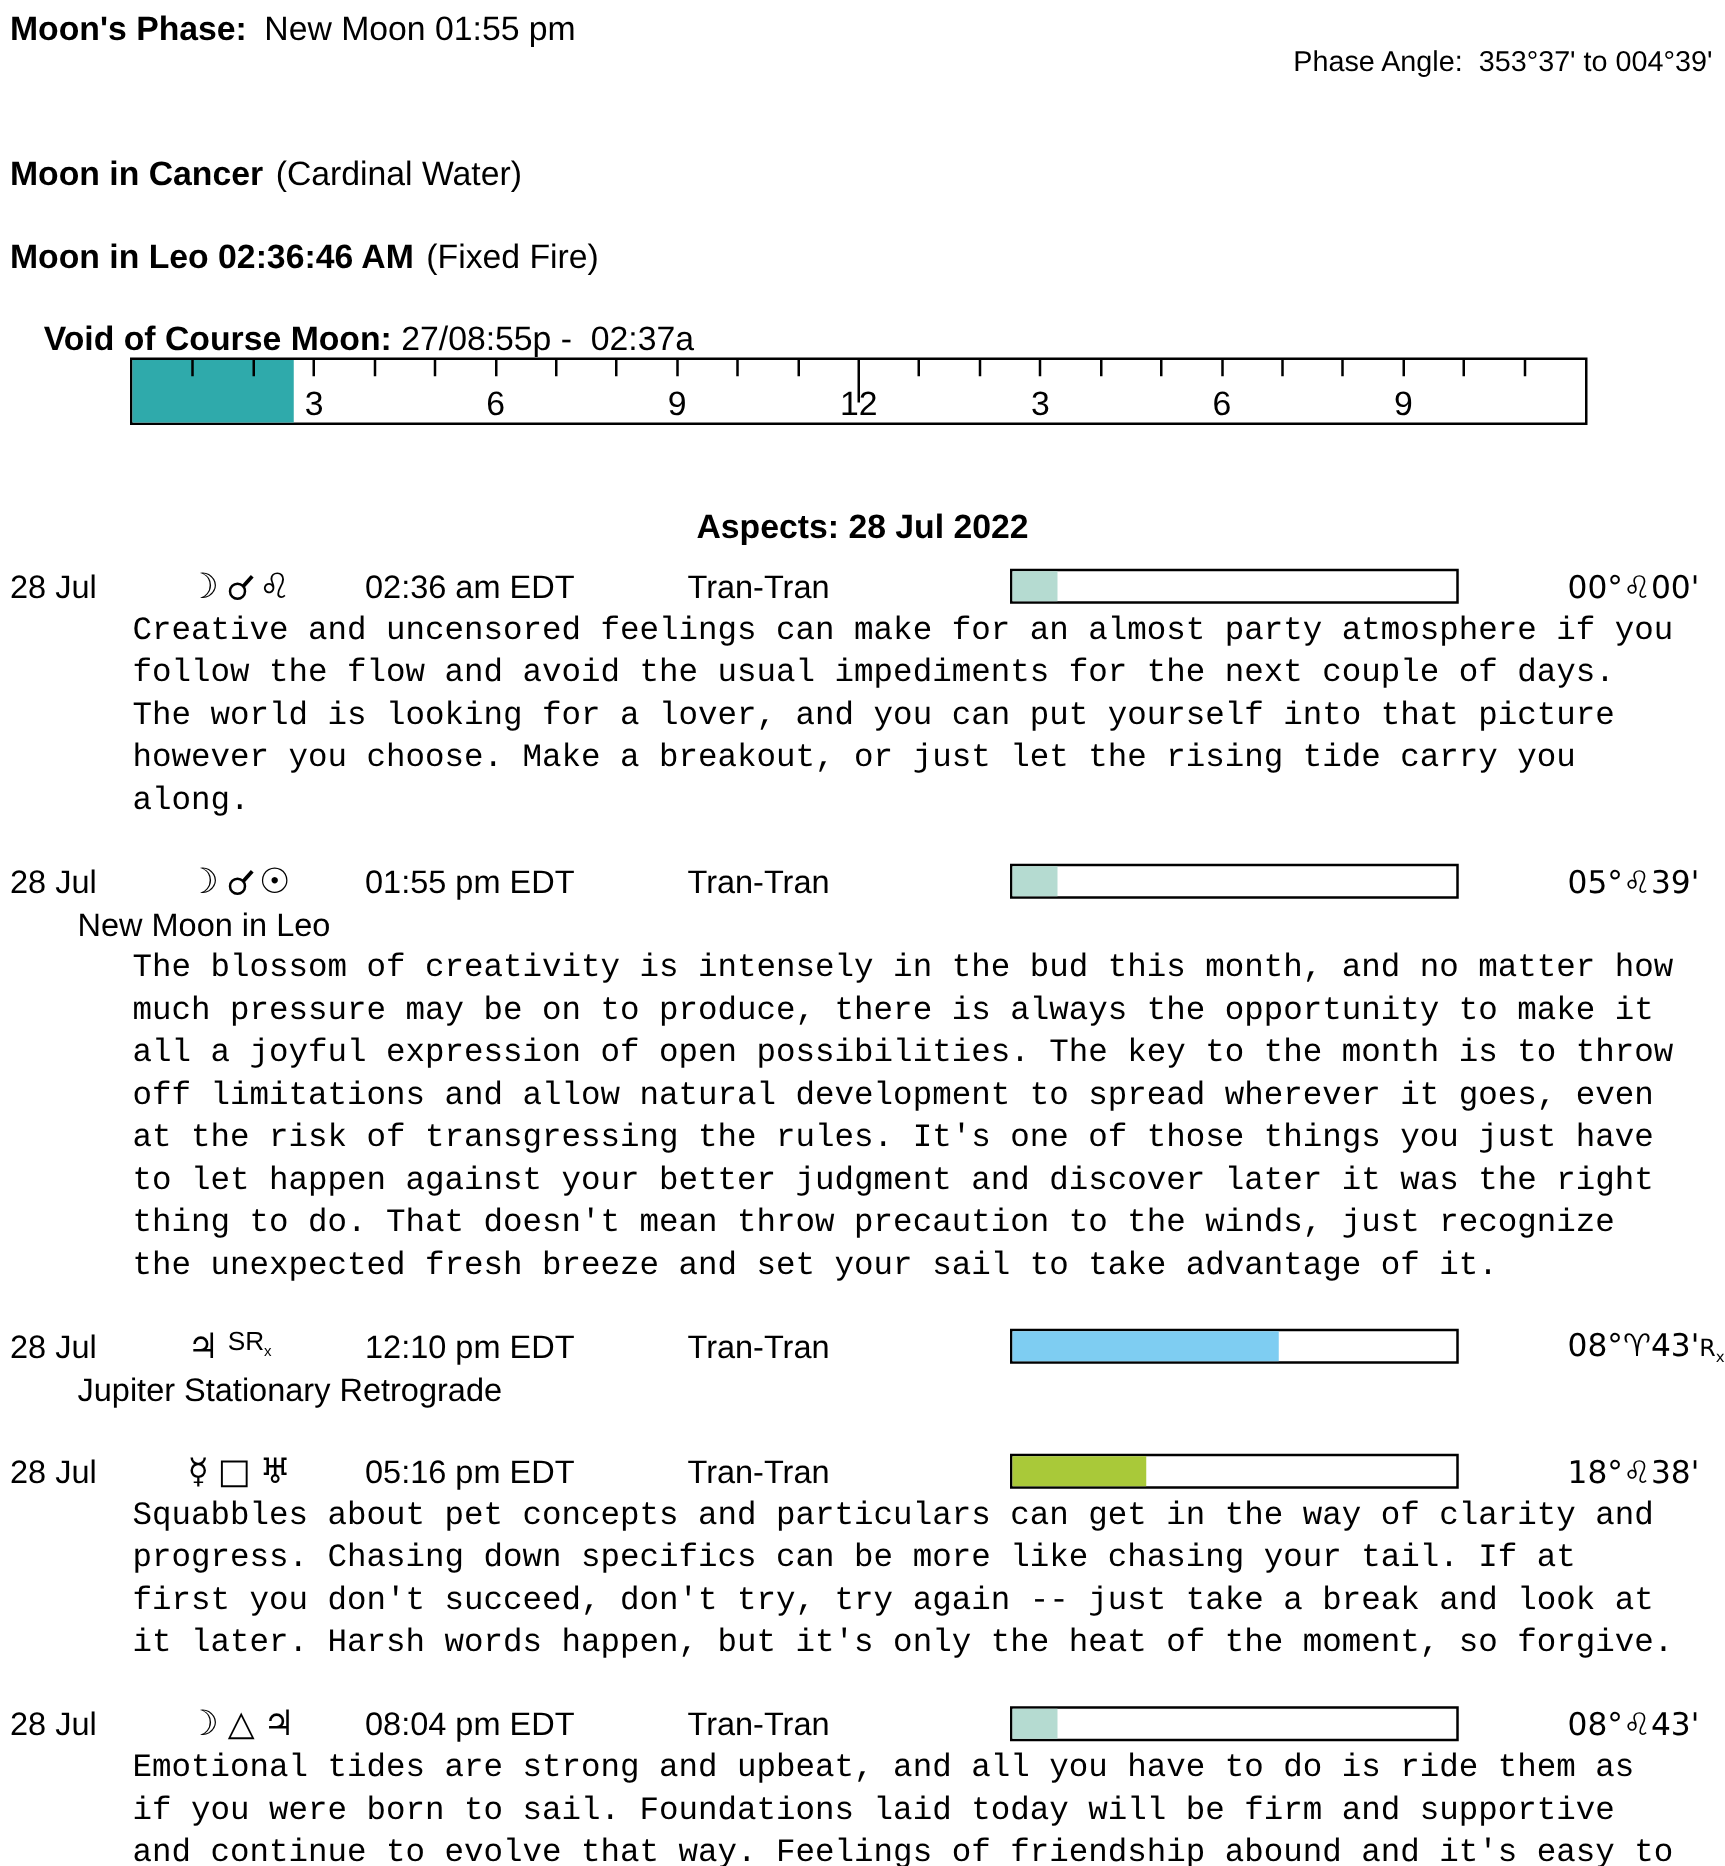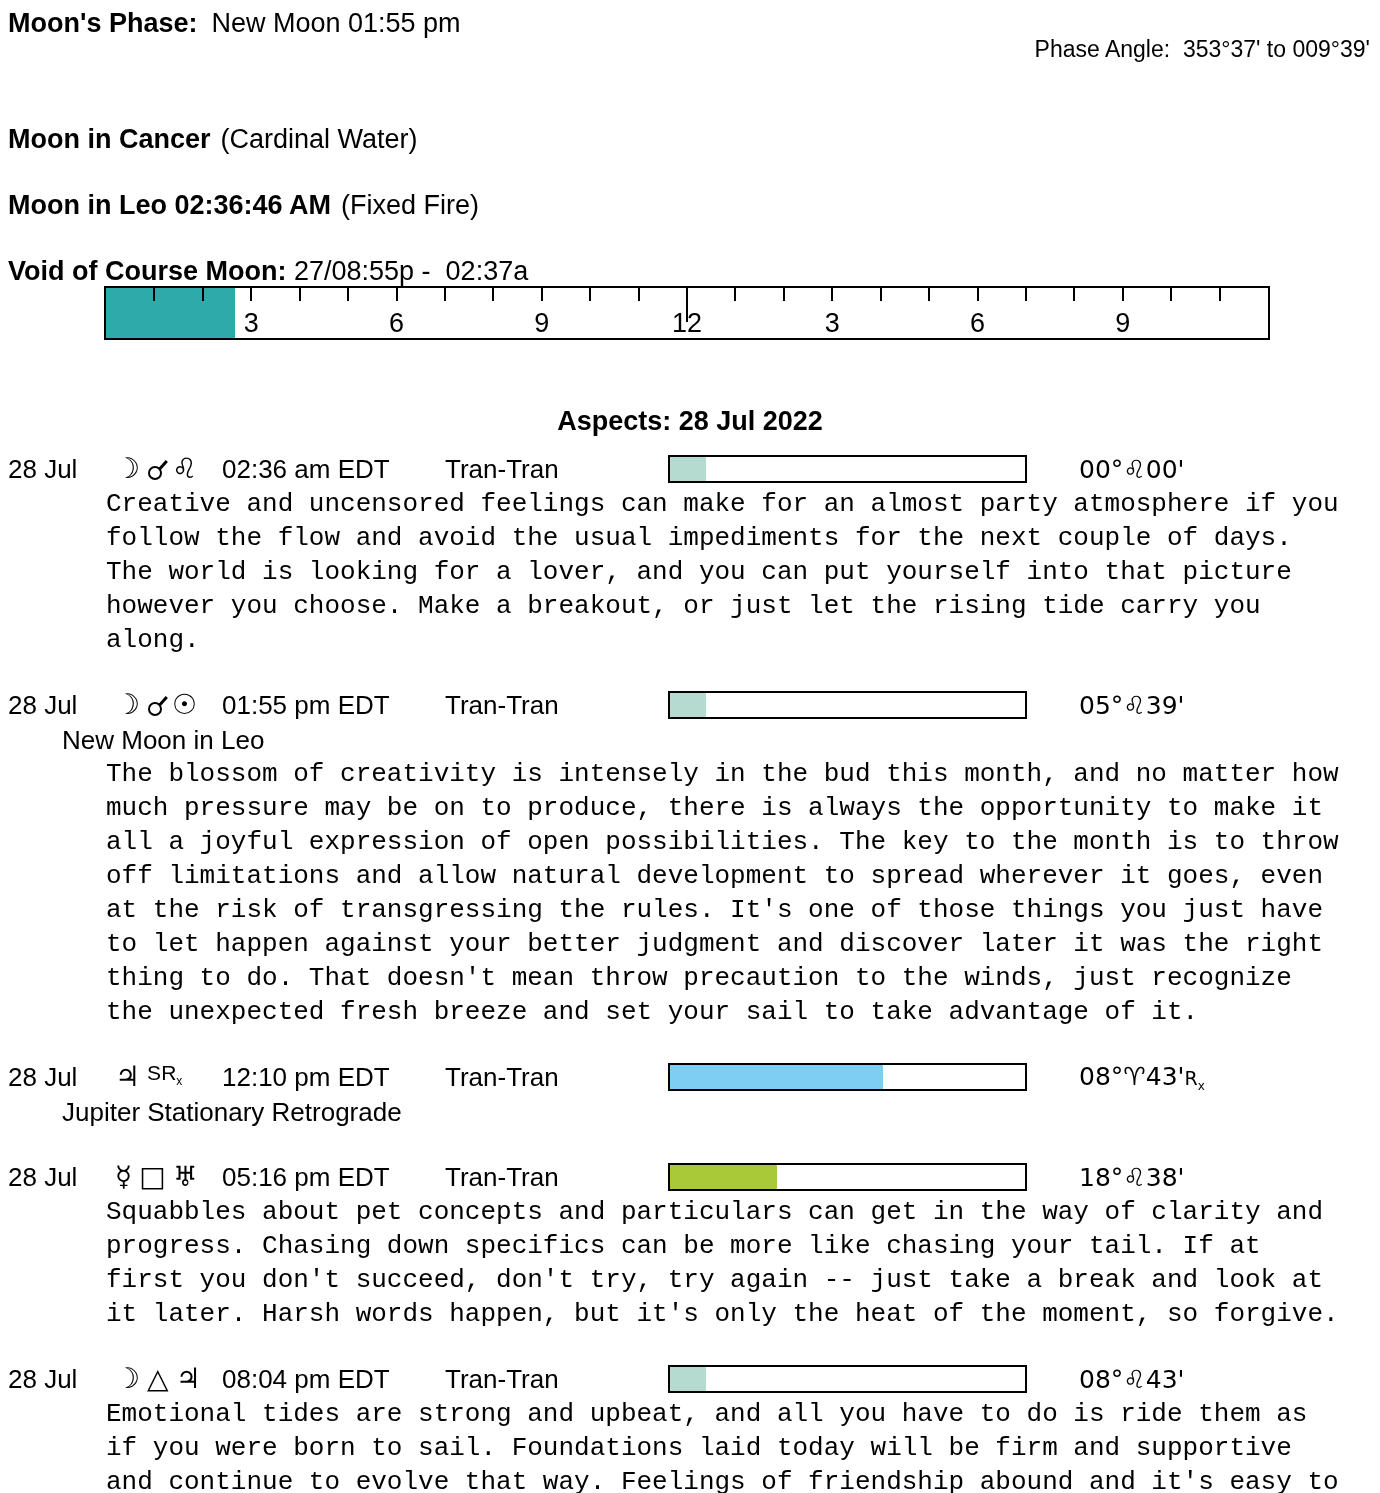--- a/index.html
+++ b/index.html
@@ -7,38 +7,38 @@
               font-family:"Liberation Sans", sans-serif; }
 
   
   .header { padding:8px 8px 0 8px; }
   .hline { font-size:27px; line-height:30px; margin-bottom:36px;gap:40px; }
   .hline b { font-weight:bold; }
   .h1 { display:flex; justify-content:space-between; align-items:flex-start; }
   .h1 .left .val { margin-left:14px; }
   .h2 .val, .h3 .val { margin-left:10px; }
   .phase-angle { font-size:23px; line-height:26px; padding-top:2px; margin-right:2px; white-space:pre; }
-  .h4 { margin-bottom:0; }
+  .h4 { margin-bottom:0;margin-left:27px; }
   .h4 .val { white-space:pre; }
 
   
   .ruler { position:relative; margin-left:104px; width:1166px; height:54px;
            border:2px solid #000; background:#fff; }
   .ruler-fill { position:absolute; left:0; top:0; height:100%; }
   .tick { position:absolute; top:0; width:2px; background:#000; }
   .tick.major { }
   .rlabel { position:absolute; bottom:1px; transform:translateX(-50%);
             font-size:27px; line-height:27px; }
 
   
   .aspects-title { text-align:center; font-weight:bold; font-size:27px; margin-top:66px; }
   .aspects-list { margin-top:14px; }
   .aspect-block { margin-bottom:30px; }
   .aspect-row { display:grid; grid-template-columns:107px 107px 223px 223px 359px auto;
-                align-items:center; padding-left:8px; font-size:26px; min-height:36px; }
+                align-items:center; padding-left:8px; font-size:26px; min-height:36px;gap:35px; }
   .col-syms { display:flex; align-items:center; gap:7px; }
   .sym-glyph { font-family:"DejaVu Sans", sans-serif; font-size:28px; line-height:30px; }
   .sym-conj { width:14px; height:14px; border:2.5px solid #000; border-radius:50%;
               display:inline-block; position:relative; top:4px; margin:0 3px 0 1px; }
   .sym-conj::after { content:''; position:absolute; width:2.5px; height:11px; background:#000;
                      left:8px; top:-10px; transform-origin:bottom center; transform:rotate(42deg); }
   .sym-bq { width:15px; height:14px; border:2.5px solid #000; display:inline-block;
             position:relative; top:1px; margin:0 3px; }
   .sym-bq::after { content:''; position:absolute; left:50%; top:100%; width:2.5px; height:8px;
                    background:#000; transform:translateX(-50%); }
@@ -53,21 +53,21 @@
 </style>
 </head>
 <body>
 
 <div class="header">
   <div class="hline h1">
     <div class="left">
       <b>Moon's Phase:</b><span class="val">New Moon 01:55 pm</span>
     </div>
     <div class="phase-angle">
-      <span>Phase Angle:</span>  <span>353°37' to 009°39'</span>
+      <span>Phase Angle:</span>  <span>353°37' to 004°39'</span>
     </div>
   </div>
   <div class="hline h2">
     <b>Moon in Cancer</b><span class="val">(Cardinal Water)</span>
   </div>
   <div class="hline h3">
     <b>Moon in Leo 02:36:46 AM</b><span class="val">(Fixed Fire)</span>
   </div>
   <div class="hline h4">
     <b>Void of Course Moon:</b> <span class="val">27/08:55p -  02:37a</span>

